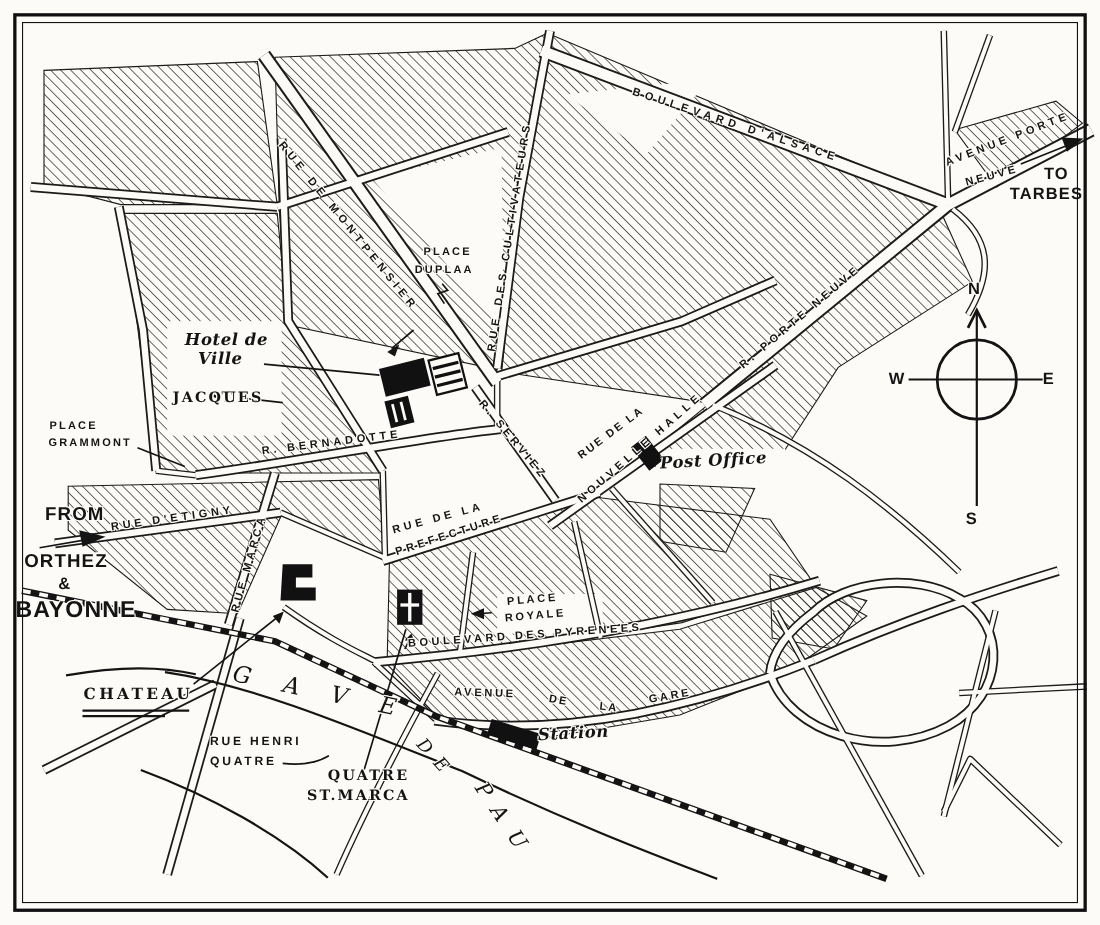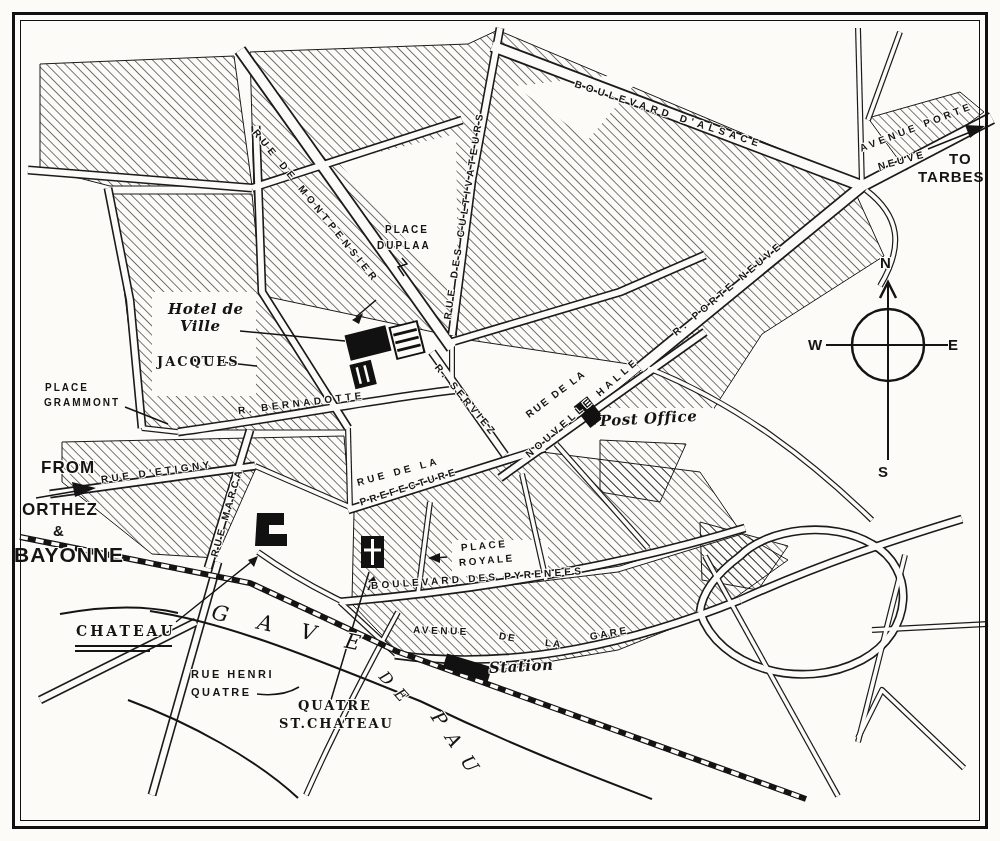--- a/index.html
+++ b/index.html
@@ -291,21 +291,21 @@
       <span class="lb riv" style="left: 382px; top: 664px; transform: rotate(48deg); letter-spacing: 10px; font-size: 16px;">DE</span>
       <span class="lb riv" style="left: 436px; top: 702px; transform: rotate(56deg); letter-spacing: 14px; font-size: 19px;">PAU</span>
       <span class="lb s" style="left: 413px; top: 624px; transform: rotate(2deg); letter-spacing: 2.5px;">AVENUE</span>
       <span class="lb s" style="left: 499px; top: 630px; transform: rotate(10deg); letter-spacing: 2px;">DE</span>
       <span class="lb s" style="left: 545px; top: 637px; transform: rotate(6deg); letter-spacing: 2px;">LA</span>
       <span class="lb s" style="left: 590px; top: 631px; transform: rotate(-10deg); letter-spacing: 2.5px;">GARE</span>
       <span class="lb it" style="left: 489px; top: 659px; transform: rotate(-3deg);">Station</span>
       <span class="lb s" style="left: 191px; top: 668px; letter-spacing: 2.5px; font-size: 11px;">RUE HENRI</span>
       <span class="lb s" style="left: 191px; top: 686px; letter-spacing: 2.5px; font-size: 11px; text-align: center;">QUATRE</span>
       <span class="lb ser" style="left: 298px; top: 698px; letter-spacing: 2px;">QUATRE</span>
-      <span class="lb ser" style="left: 279px; top: 716px; letter-spacing: 2px;">ST.CHATEAU</span>
+      <span class="lb ser" style="left: 279px; top: 716px; letter-spacing: 2px;">ST.MARCA</span>
       <span class="lb b" style="left: 880px; top: 254px;">N</span>
       <span class="lb b" style="left: 808px; top: 336px;">W</span>
       <span class="lb b" style="left: 948px; top: 336px;">E</span>
       <span class="lb b" style="left: 878px; top: 463px;">S</span>
     </div>
 
 <div class="border-outer"></div>
 <div class="border-inner"></div>
 </div>
 

